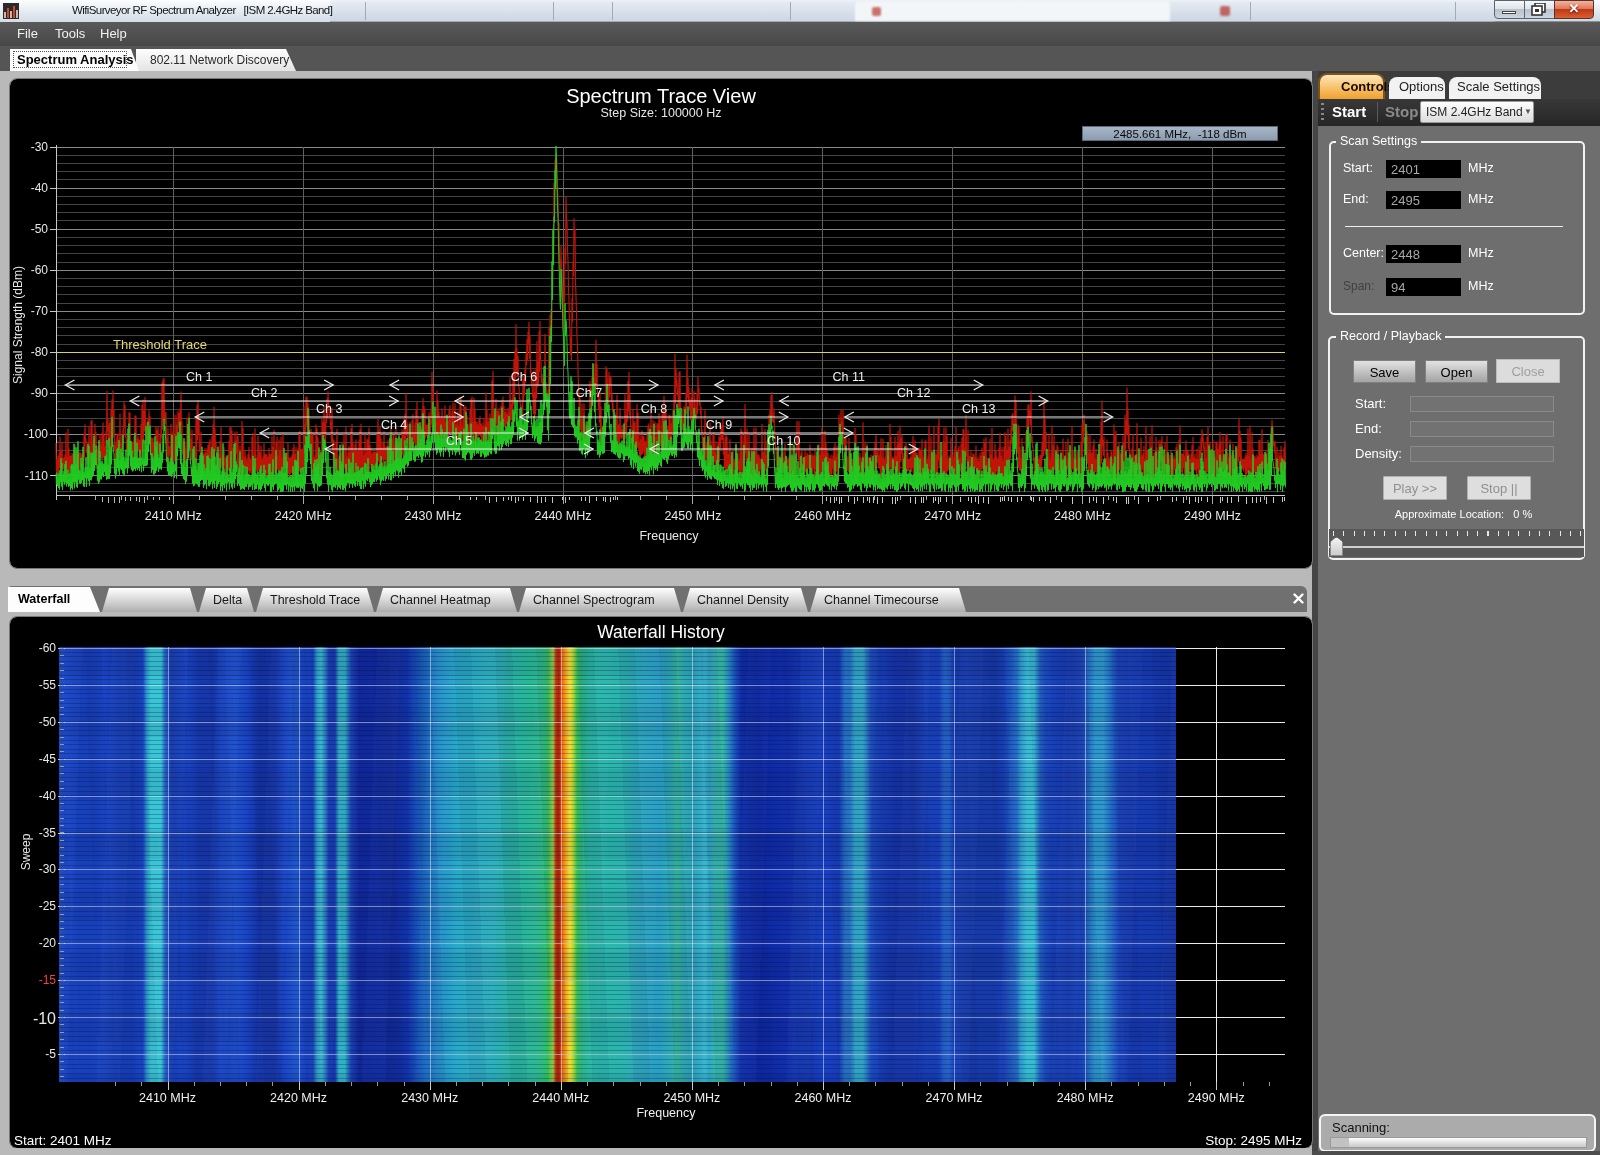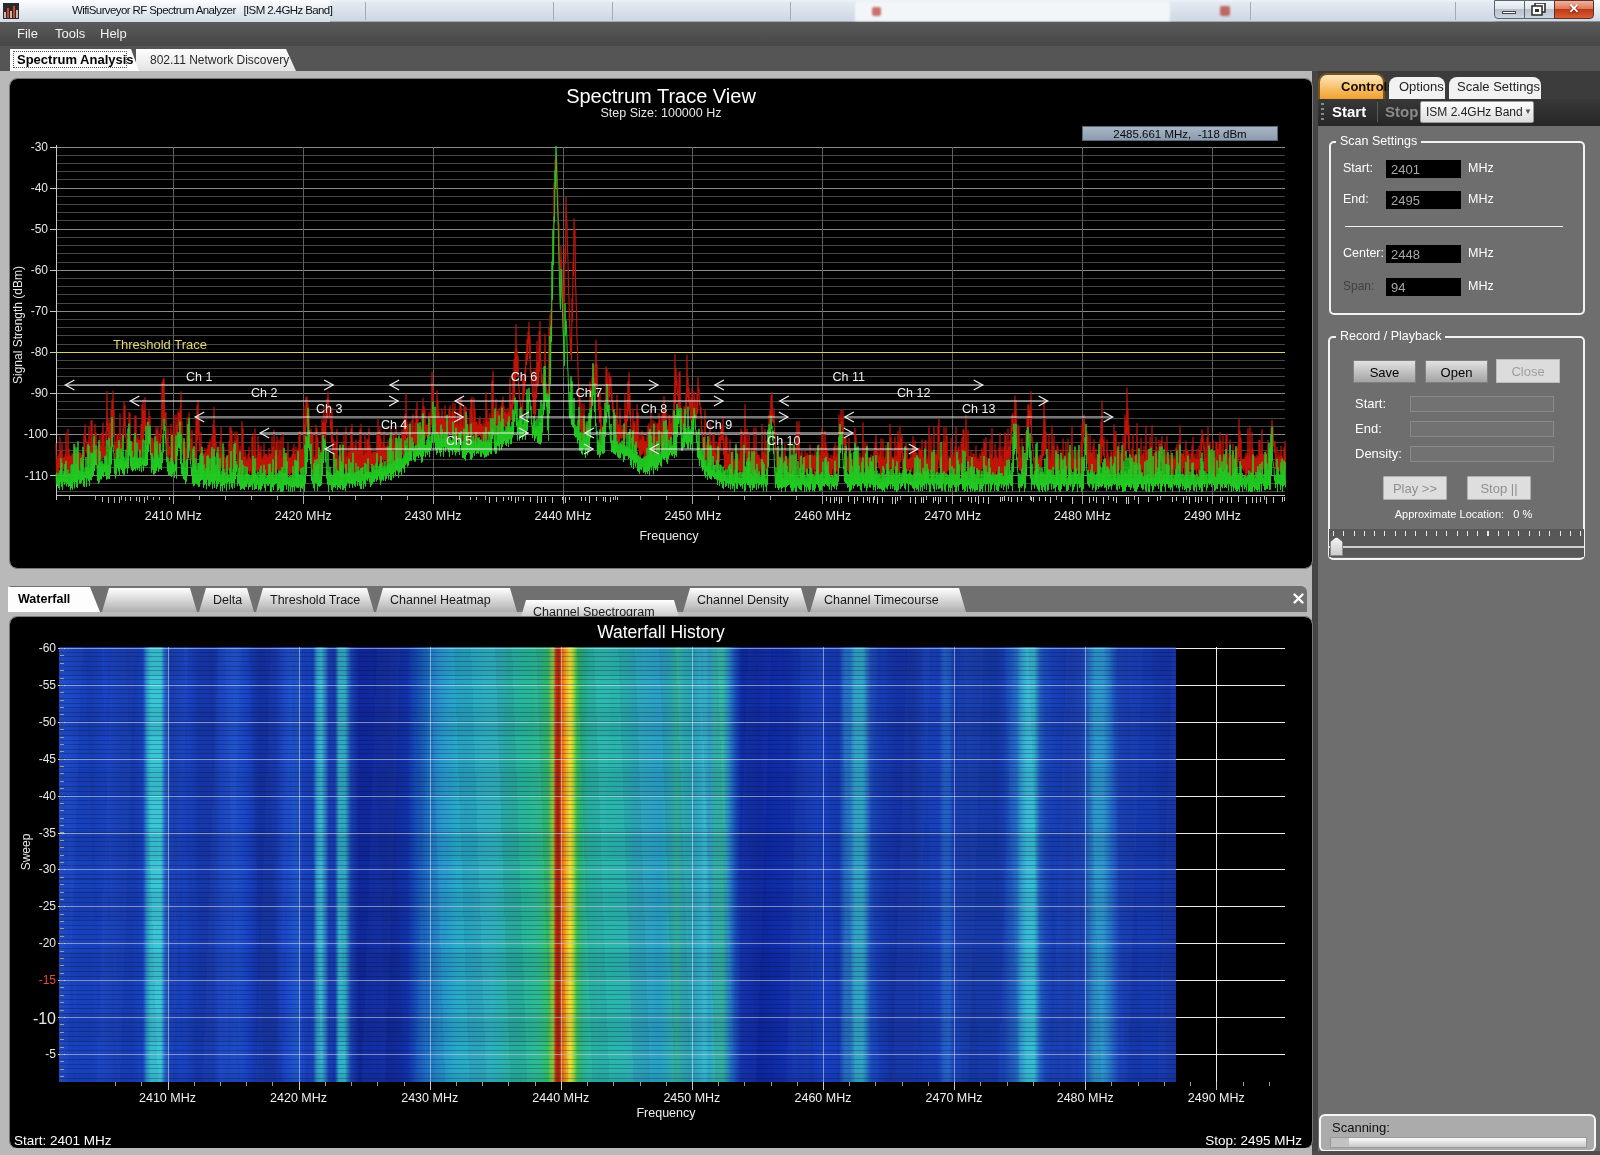--- a/index.html
+++ b/index.html
@@ -382,21 +382,21 @@
     </div>
 <div class="abs" style="left:189px;top:2px;width:55px;height:24px;background:linear-gradient(#ffffff,#c4c4c4 75%,#adadad);clip-path:polygon(7px 0,48px 0,100% 100%,0 100%);">
       <div class="abs" style="left:14px;top:5px;font-size:12.5px;color:#1a1a1a;">Delta</div>
     </div>
 <div class="abs" style="left:246px;top:2px;width:118px;height:24px;background:linear-gradient(#ffffff,#c4c4c4 75%,#adadad);clip-path:polygon(7px 0,111px 0,100% 100%,0 100%);">
       <div class="abs" style="left:14px;top:5px;font-size:12.5px;color:#1a1a1a;">Threshold Trace</div>
     </div>
 <div class="abs" style="left:366px;top:2px;width:141px;height:24px;background:linear-gradient(#ffffff,#c4c4c4 75%,#adadad);clip-path:polygon(7px 0,134px 0,100% 100%,0 100%);">
       <div class="abs" style="left:14px;top:5px;font-size:12.5px;color:#1a1a1a;">Channel Heatmap</div>
     </div>
-<div class="abs" style="left:509px;top:14px;width:162px;height:24px;background:linear-gradient(#ffffff,#c4c4c4 75%,#adadad);clip-path:polygon(7px 0,155px 0,100% 100%,0 100%);">
+<div class="abs" style="left:509px;top:2px;width:162px;height:24px;background:linear-gradient(#ffffff,#c4c4c4 75%,#adadad);clip-path:polygon(7px 0,155px 0,100% 100%,0 100%);">
       <div class="abs" style="left:14px;top:5px;font-size:12.5px;color:#1a1a1a;">Channel Spectrogram</div>
     </div>
 <div class="abs" style="left:673px;top:2px;width:125px;height:24px;background:linear-gradient(#ffffff,#c4c4c4 75%,#adadad);clip-path:polygon(7px 0,118px 0,100% 100%,0 100%);">
       <div class="abs" style="left:14px;top:5px;font-size:12.5px;color:#1a1a1a;">Channel Density</div>
     </div>
 <div class="abs" style="left:800px;top:2px;width:156px;height:24px;background:linear-gradient(#ffffff,#c4c4c4 75%,#adadad);clip-path:polygon(7px 0,149px 0,100% 100%,0 100%);">
       <div class="abs" style="left:14px;top:5px;font-size:12.5px;color:#1a1a1a;">Channel Timecourse</div>
     </div>
 <svg class="abs" style="left:1282px;top:6px" width="13" height="13">
       <path d="M2.5 2.5 L10.5 10.5 M10.5 2.5 L2.5 10.5" stroke="#ffffff" stroke-width="2.4" stroke-linecap="round"></path>

